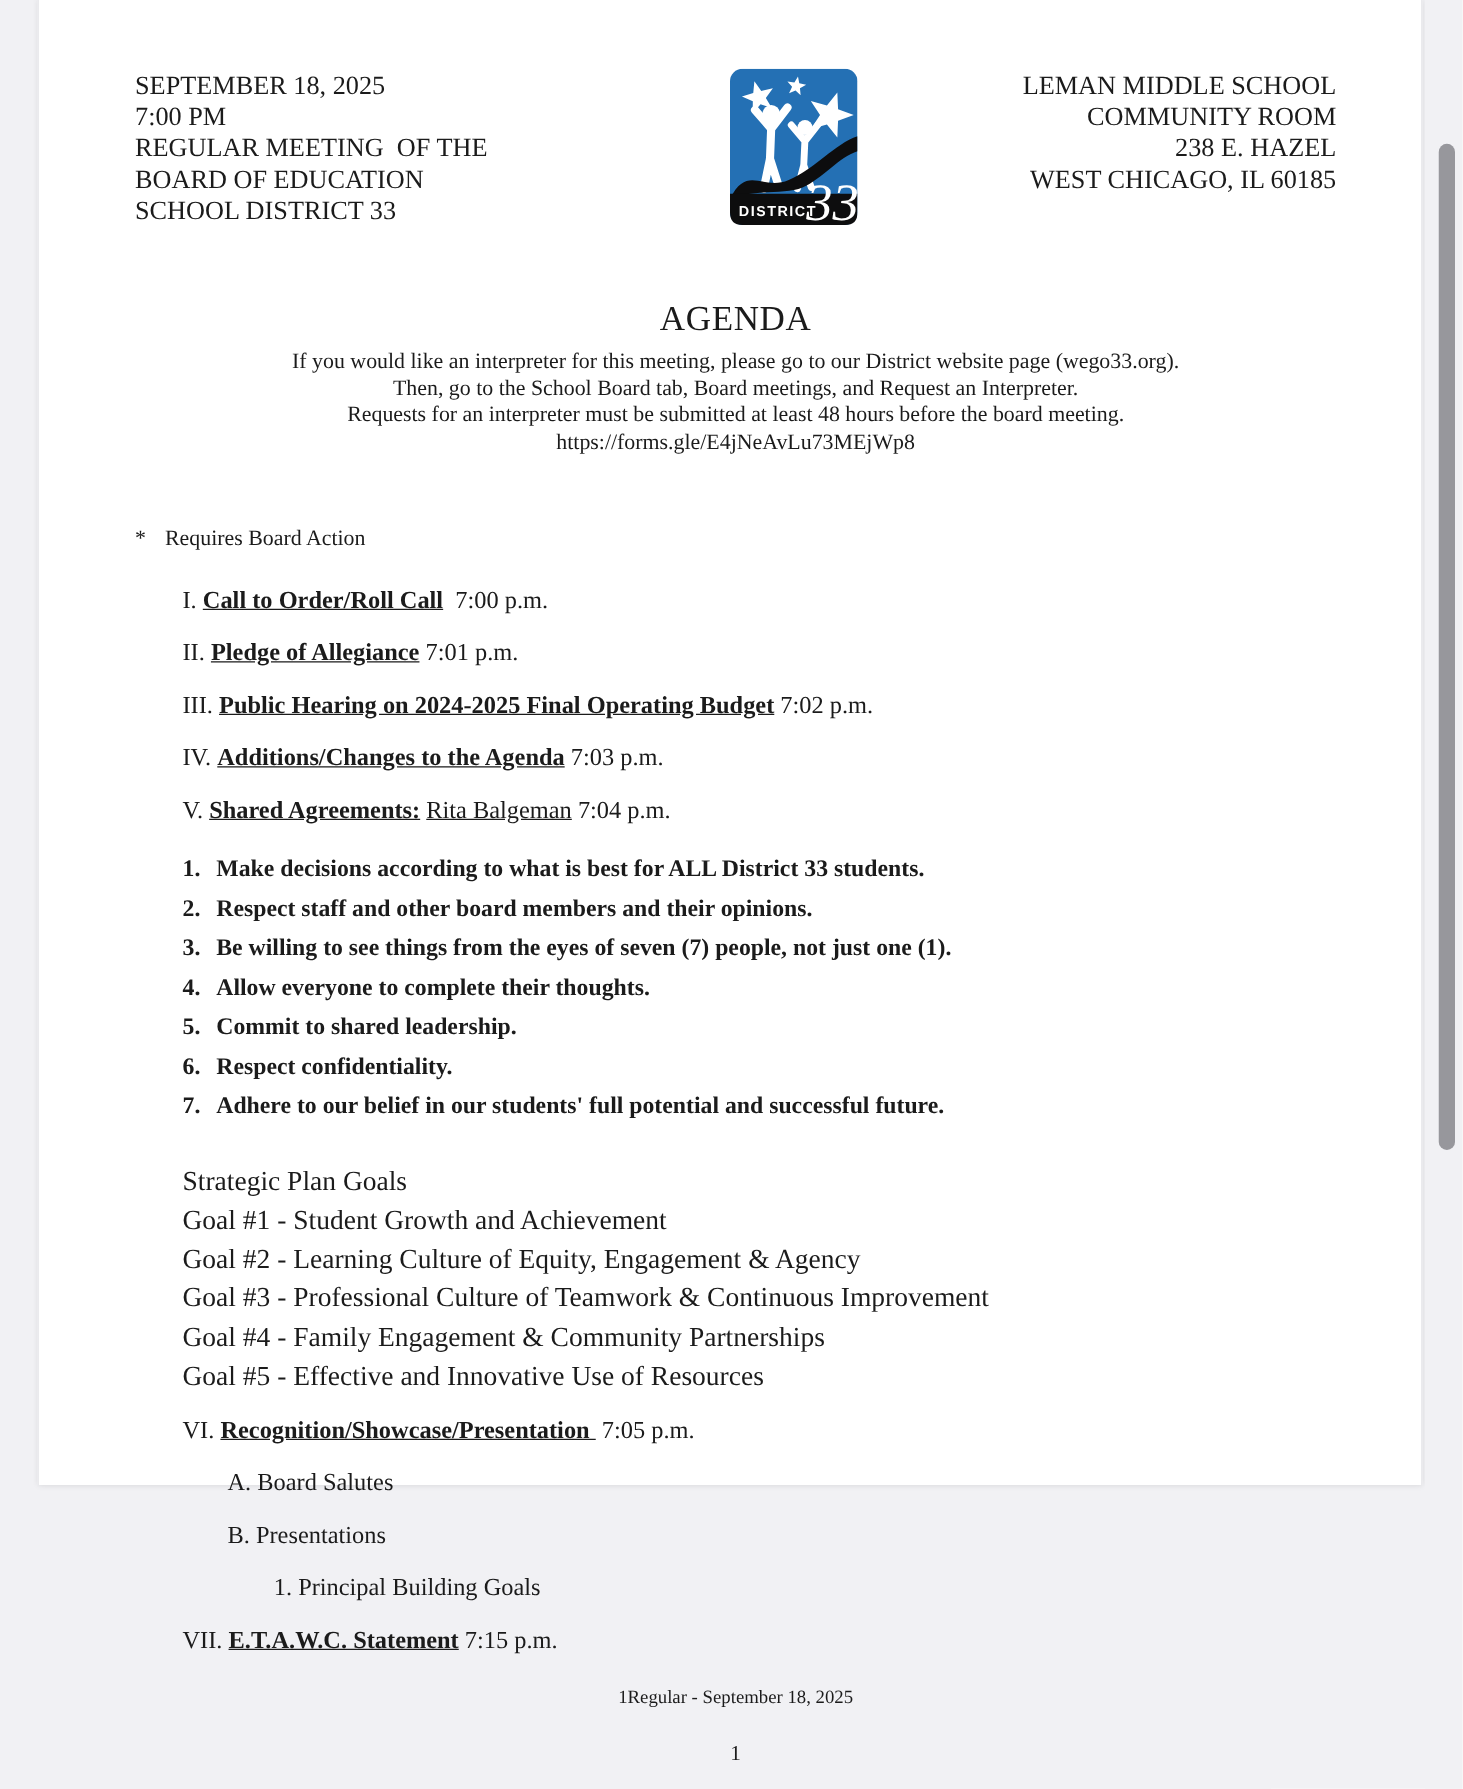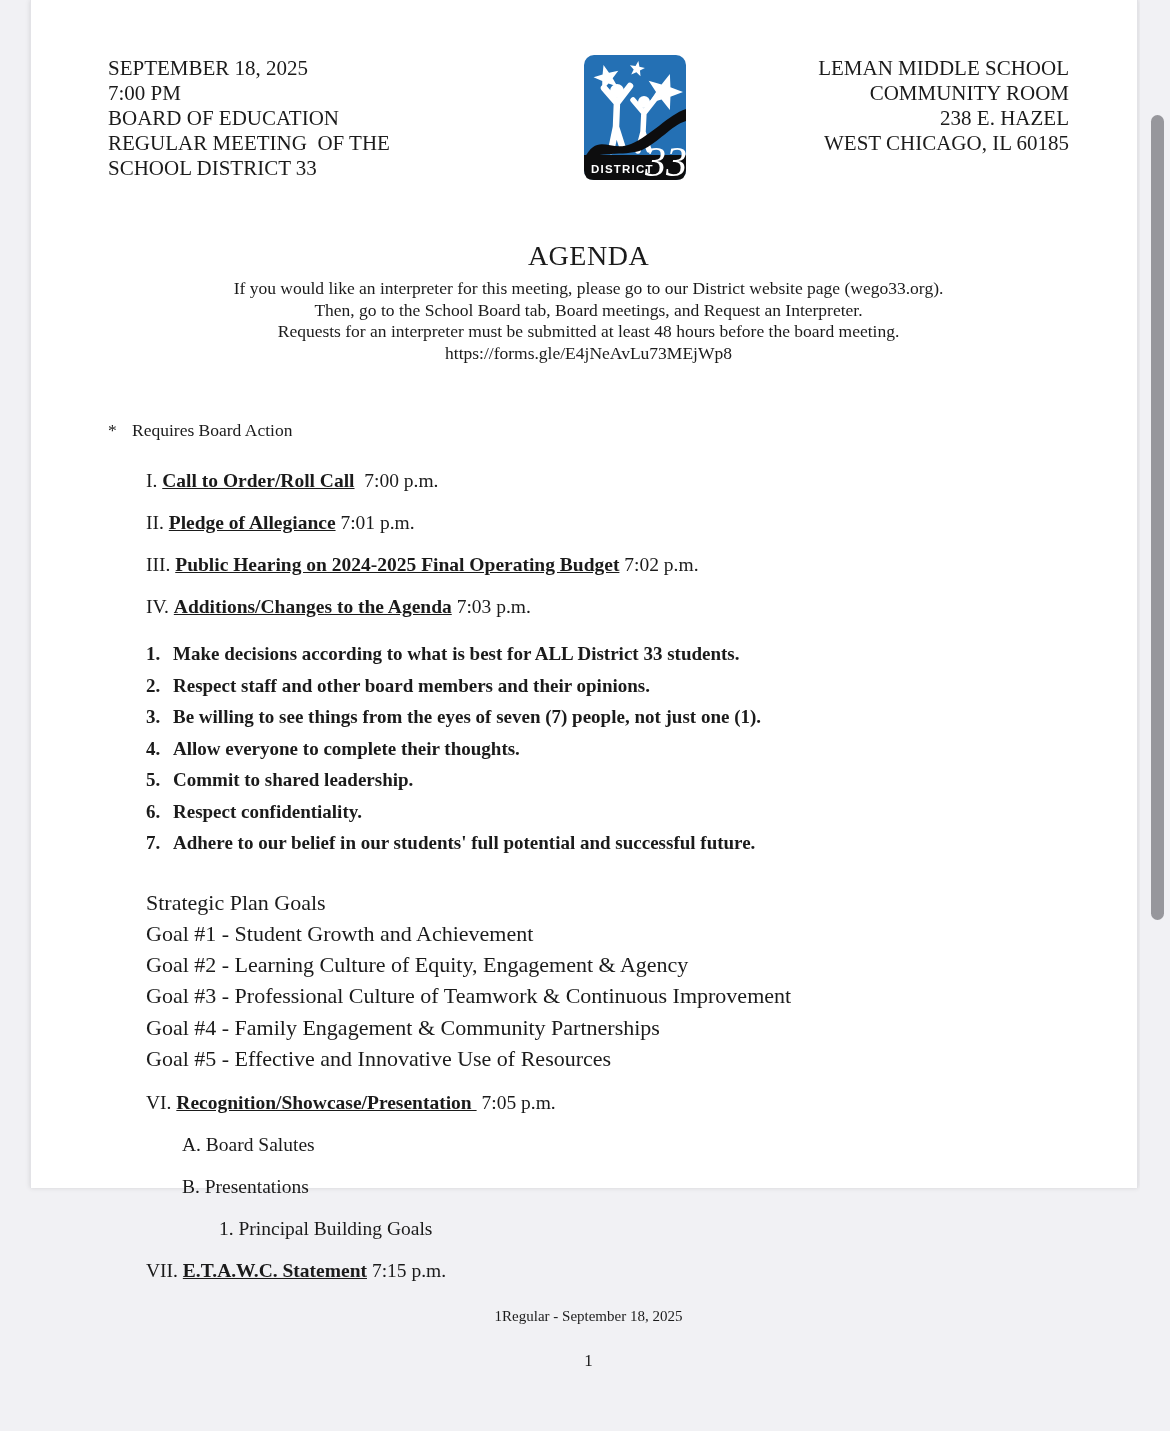--- a/index.html
+++ b/index.html
@@ -65,22 +65,22 @@
   .page-number { margin-top:26px; text-align:center; font-size:17px; line-height:20px; }
 </style>
 </head>
 <body>
 
 <div class="page">
 
   <div class="hdr-left">
     <div>SEPTEMBER 18, 2025</div>
     <div>7:00 PM</div>
+    <div>REGULAR MEETING&nbsp; OF THE</div>
     <div>BOARD OF EDUCATION</div>
-    <div>REGULAR MEETING&nbsp; OF THE</div>
     <div>SCHOOL DISTRICT 33</div>
   </div>
 
   <div class="logo-wrap">
     <svg width="102" height="125" viewBox="0 0 102 125">
       <rect x="0" y="0" width="102" height="125" rx="10" fill="#2470B4"></rect>
 
       <path fill="#ffffff" transform="translate(23,23) rotate(-15) scale(1.35)" d="M0,-10 L2.47,-3.4 L9.51,-3.09 L3.99,1.3 L5.88,8.09 L0,4.2 L-5.88,8.09 L-3.99,1.3 L-9.51,-3.09 L-2.47,-3.4 Z"></path>
       <path fill="#ffffff" transform="translate(53,14) rotate(10) scale(0.8)" d="M0,-10 L2.47,-3.4 L9.51,-3.09 L3.99,1.3 L5.88,8.09 L0,4.2 L-5.88,8.09 L-3.99,1.3 L-9.51,-3.09 L-2.47,-3.4 Z"></path>
       <path fill="#ffffff" transform="translate(80,37) rotate(18) scale(1.9)" d="M0,-10 L2.47,-3.4 L9.51,-3.09 L3.99,1.3 L5.88,8.09 L0,4.2 L-5.88,8.09 L-3.99,1.3 L-9.51,-3.09 L-2.47,-3.4 Z"></path>
@@ -121,20 +121,21 @@
   <div class="body-flow">
 
     <div class="roman-item"><span>I.</span> <span class="bu">Call to Order/Roll Call</span><span>&nbsp; 7:00 p.m.</span></div>
 
     <div class="roman-item"><span>II.</span> <span class="bu">Pledge of Allegiance</span><span> 7:01 p.m.</span></div>
 
     <div class="roman-item"><span>III.</span> <span class="bu">Public Hearing on 2024-2025 Final Operating Budget</span><span> 7:02 p.m.</span></div>
 
     <div class="roman-item"><span>IV.</span> <span class="bu">Additions/Changes to the Agenda</span><span> 7:03 p.m.</span></div>
 
+    <div class="roman-item"><span>V.</span> <span class="bu">Shared Agreements:</span> <span class="u">Rita Balgeman</span><span> 7:04 p.m.</span></div>
 
     <div class="shared-list">
       <div class="list-row"><span class="num">1.</span><span>Make decisions according to what is best for ALL District 33 students.</span></div>
       <div class="list-row"><span class="num">2.</span><span>Respect staff and other board members and their opinions.</span></div>
       <div class="list-row"><span class="num">3.</span><span>Be willing to see things from the eyes of seven (7) people, not just one (1).</span></div>
       <div class="list-row"><span class="num">4.</span><span>Allow everyone to complete their thoughts.</span></div>
       <div class="list-row"><span class="num">5.</span><span>Commit to shared leadership.</span></div>
       <div class="list-row"><span class="num">6.</span><span>Respect confidentiality.</span></div>
       <div class="list-row"><span class="num">7.</span><span>Adhere to our belief in our students' full potential and successful future.</span></div>
     </div>

